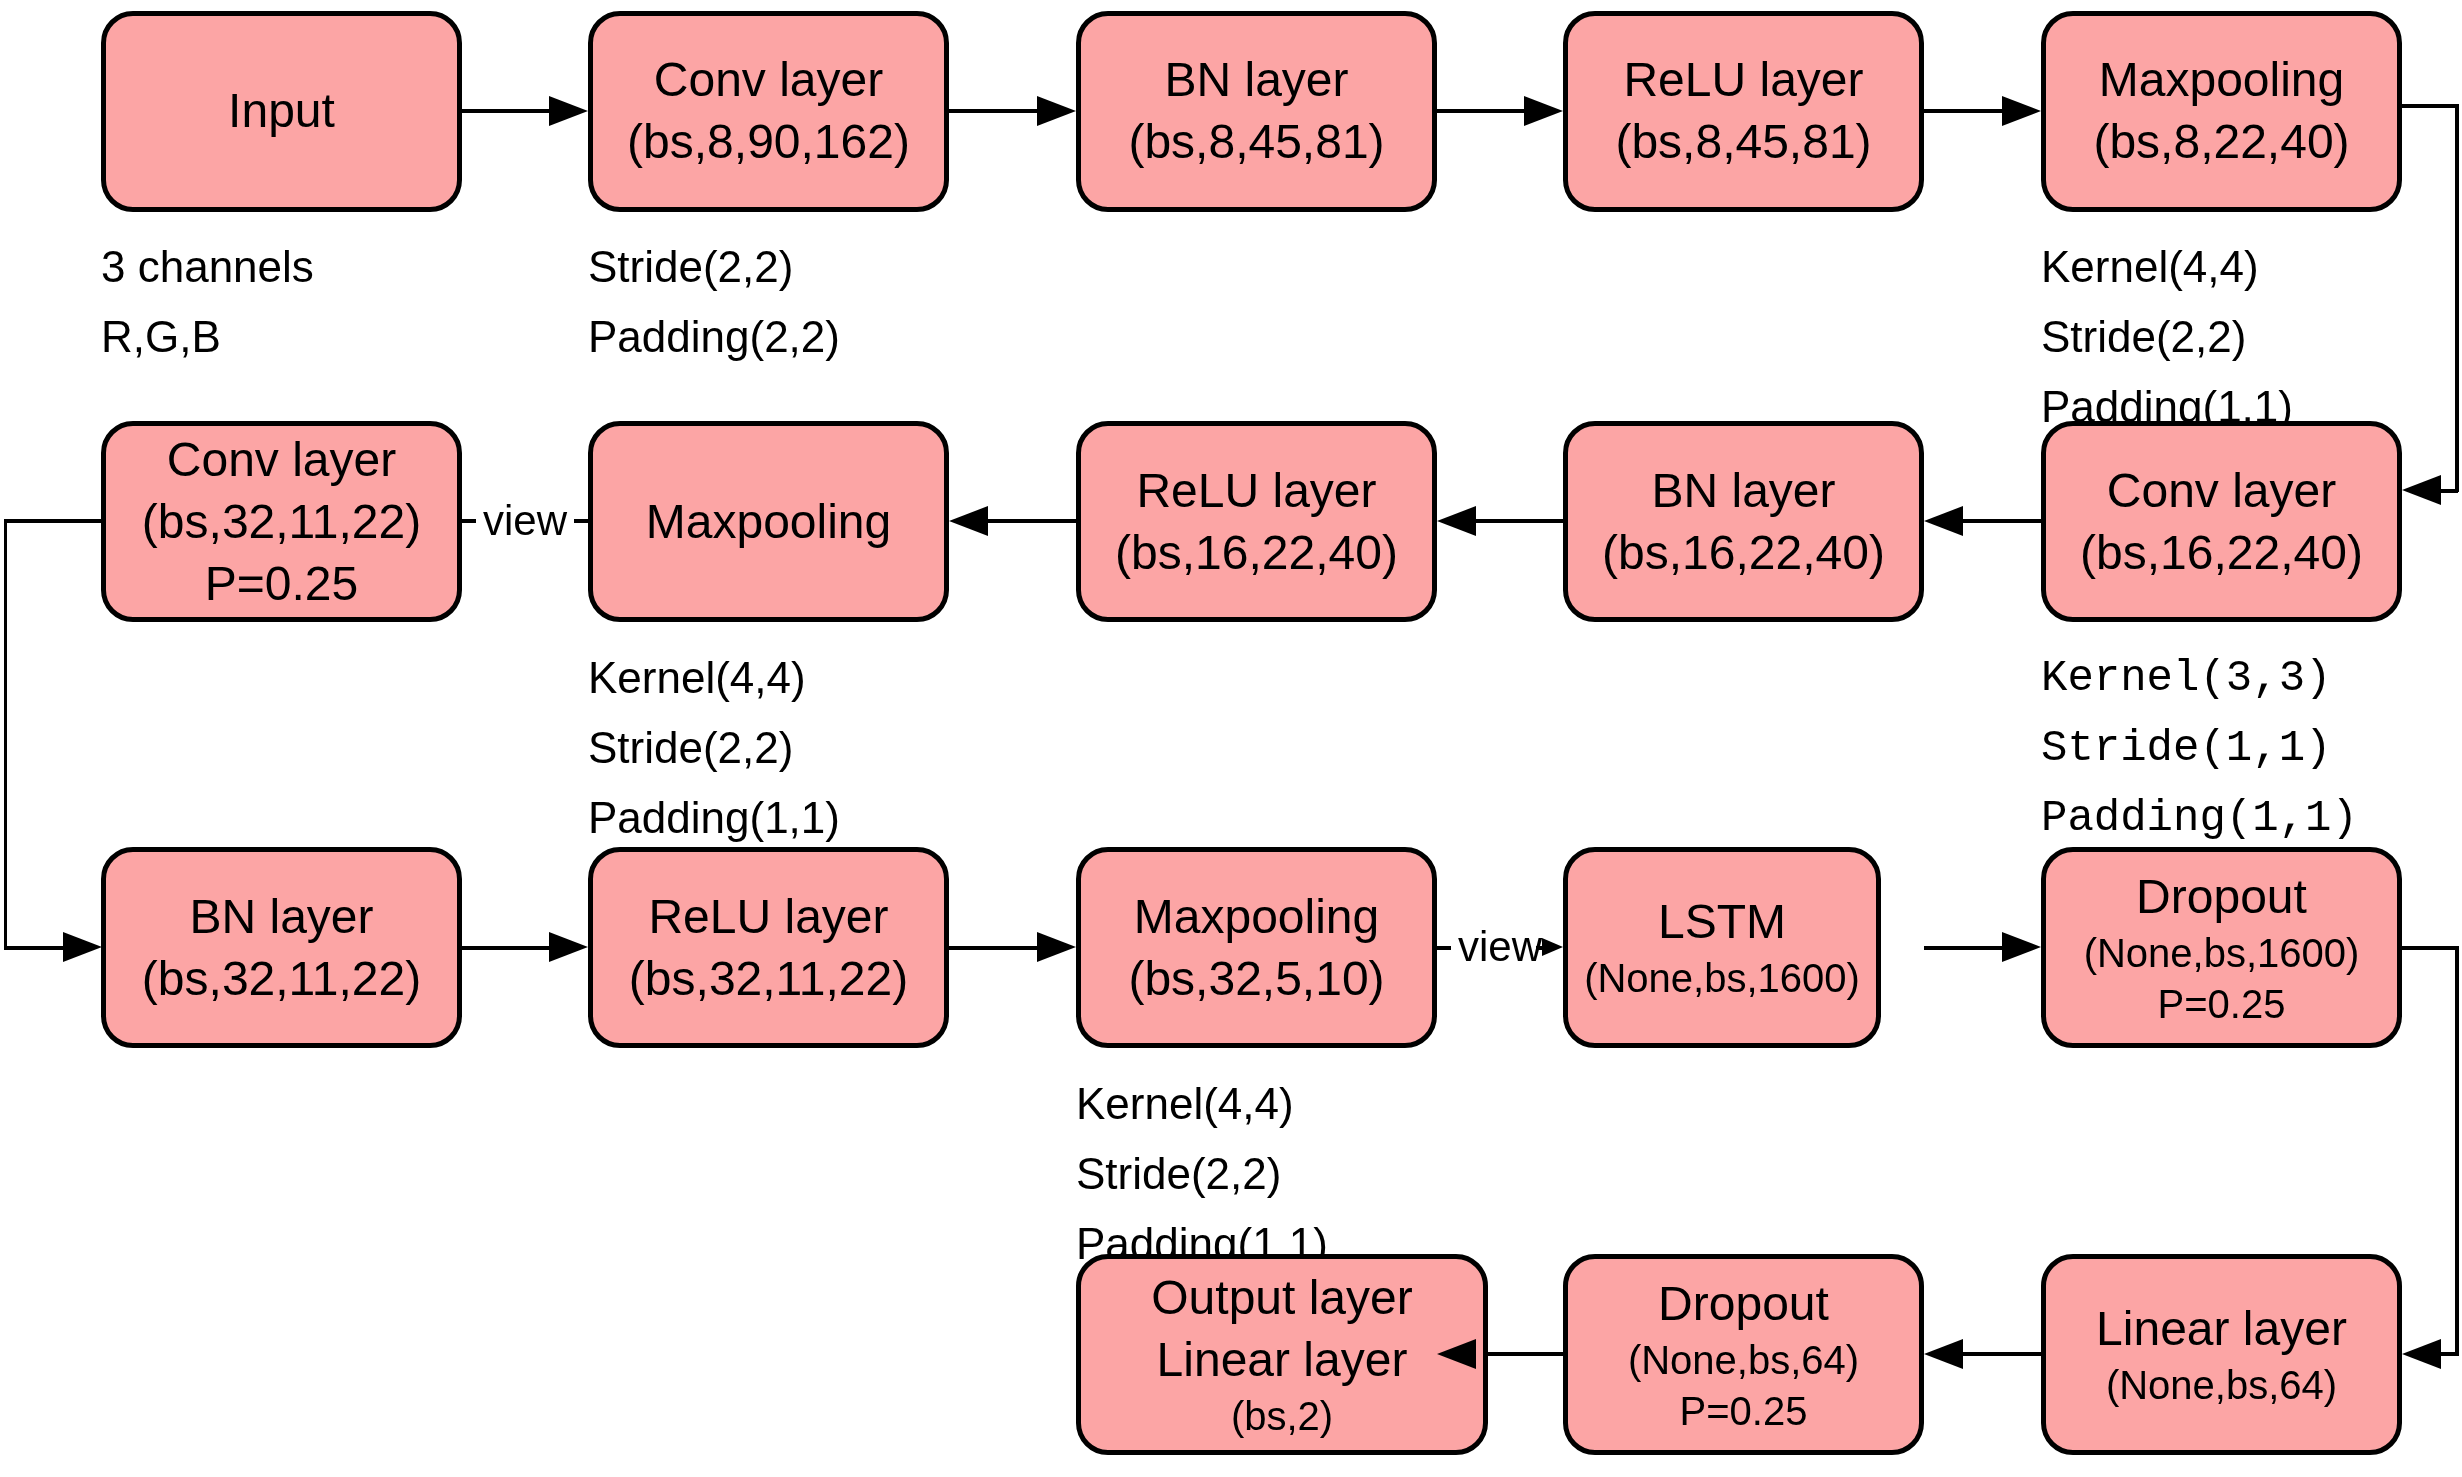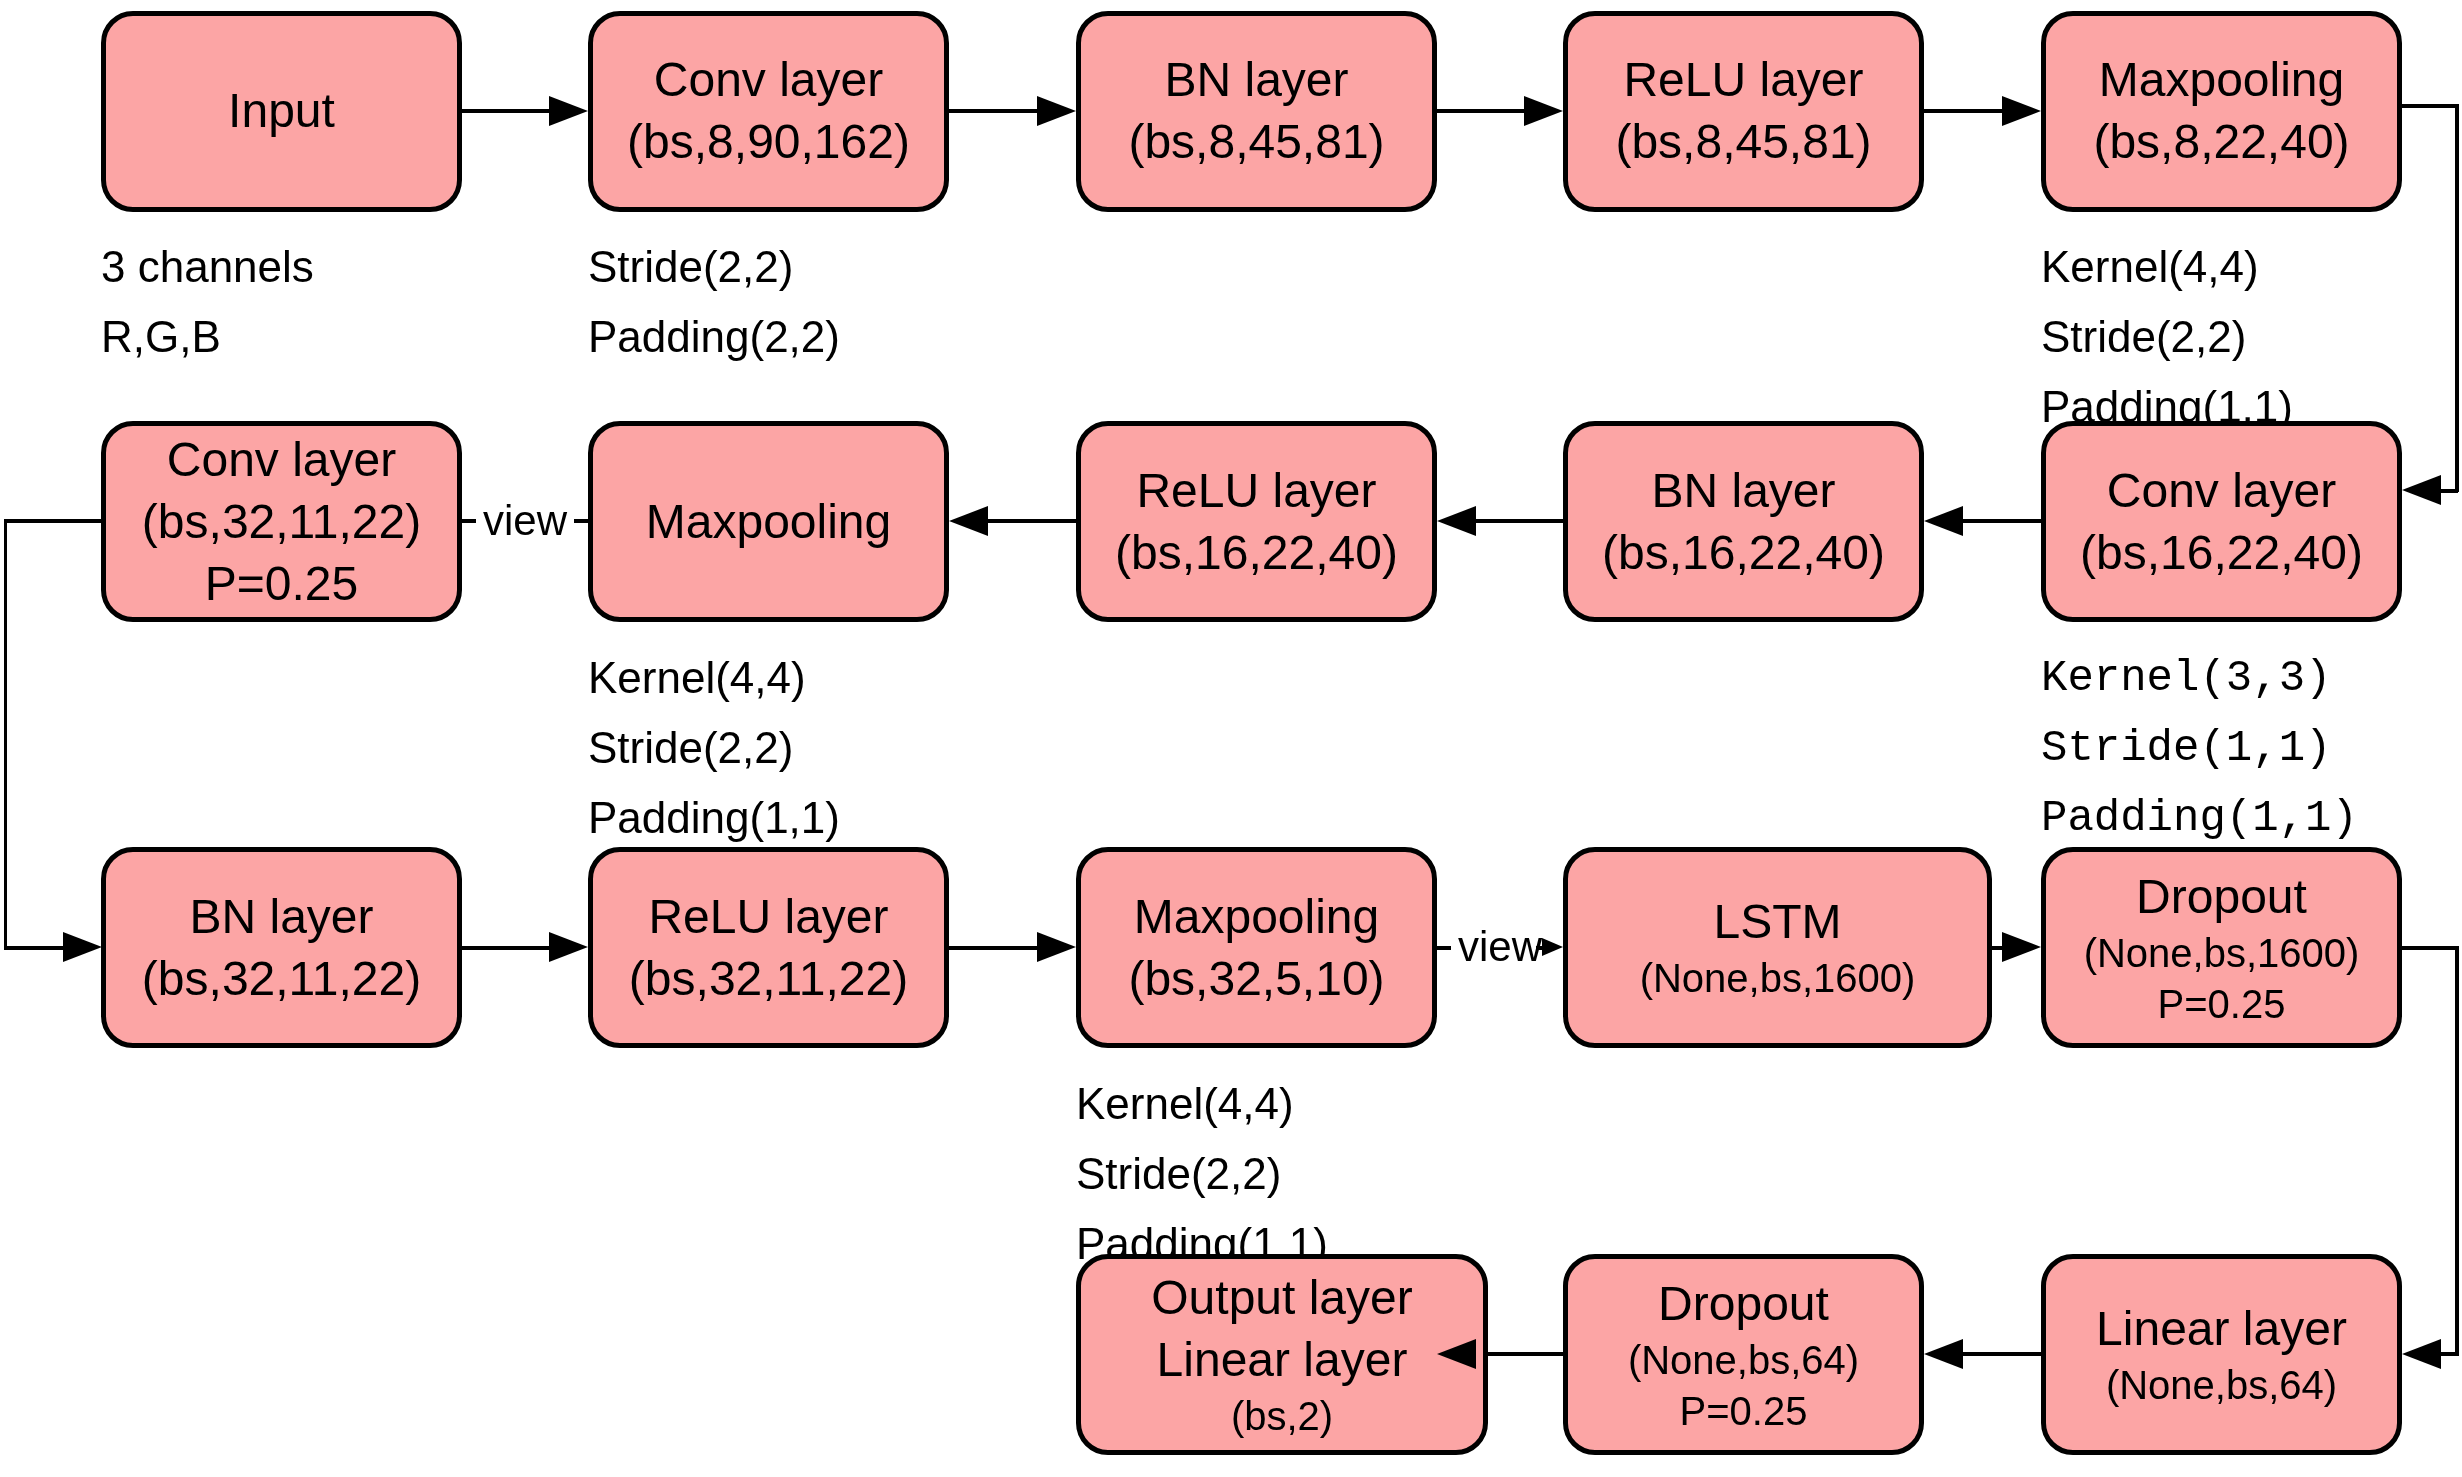--- a/index.html
+++ b/index.html
@@ -87,21 +87,21 @@
       <div class="lg">(bs,32,11,22)</div>
     </div>
     <div class="box" style="left: 588px; top: 847px; width: 361px; height: 201px;">
       <div class="lg">ReLU layer</div>
       <div class="lg">(bs,32,11,22)</div>
     </div>
     <div class="box" style="left: 1076px; top: 847px; width: 361px; height: 201px;">
       <div class="lg">Maxpooling</div>
       <div class="lg">(bs,32,5,10)</div>
     </div>
-    <div class="box" style="left: 1563px; top: 847px; width: 429px; height: 201px;">
+    <div class="box" style="left: 1563px; top: 847px; width: 318px; height: 201px;">
       <div class="lg">LSTM</div>
       <div class="md">(None,bs,1600)</div>
     </div>
     <div class="box" style="left: 2041px; top: 847px; width: 361px; height: 201px;">
       <div class="lg">Dropout</div>
       <div class="md">(None,bs,1600)</div>
       <div class="md">P=0.25</div>
     </div>
     <div class="box" style="left: 1076px; top: 1254px; width: 412px; height: 201px;">
       <div class="lg">Output layer</div>

